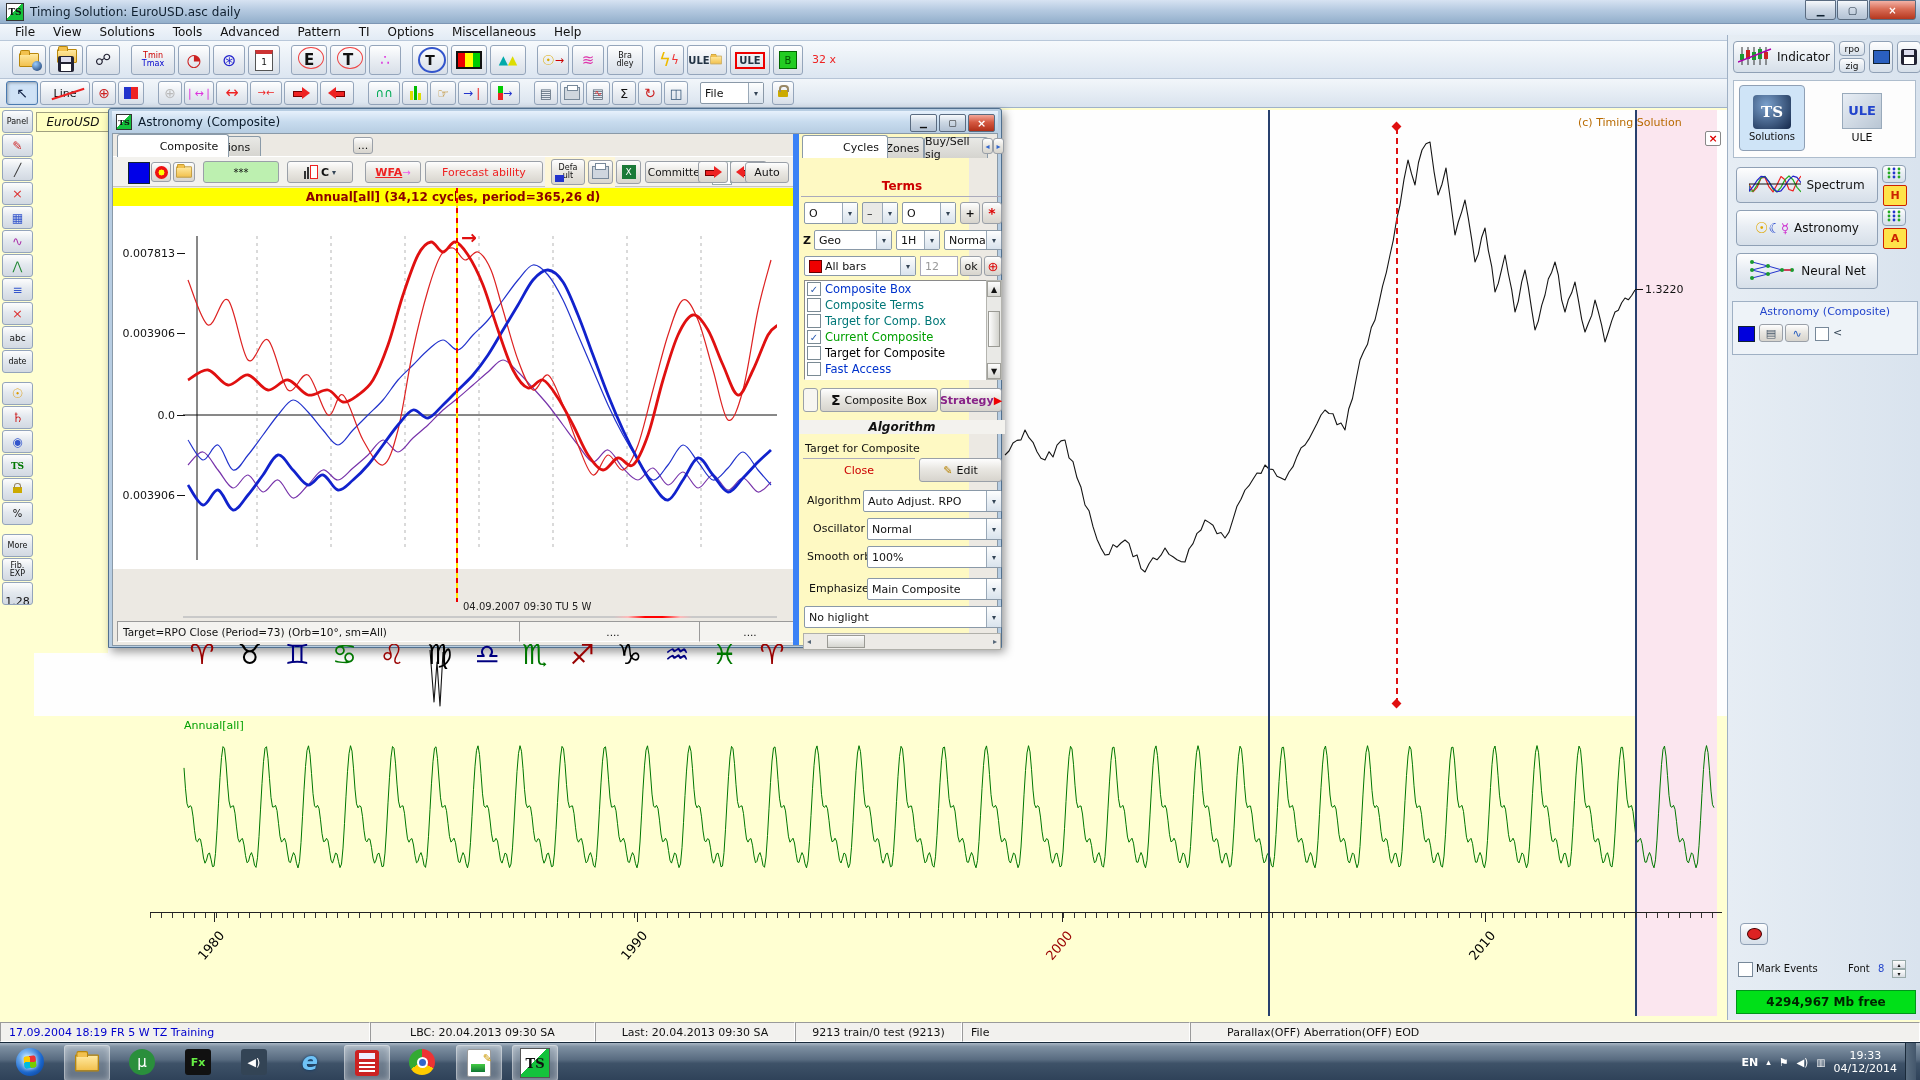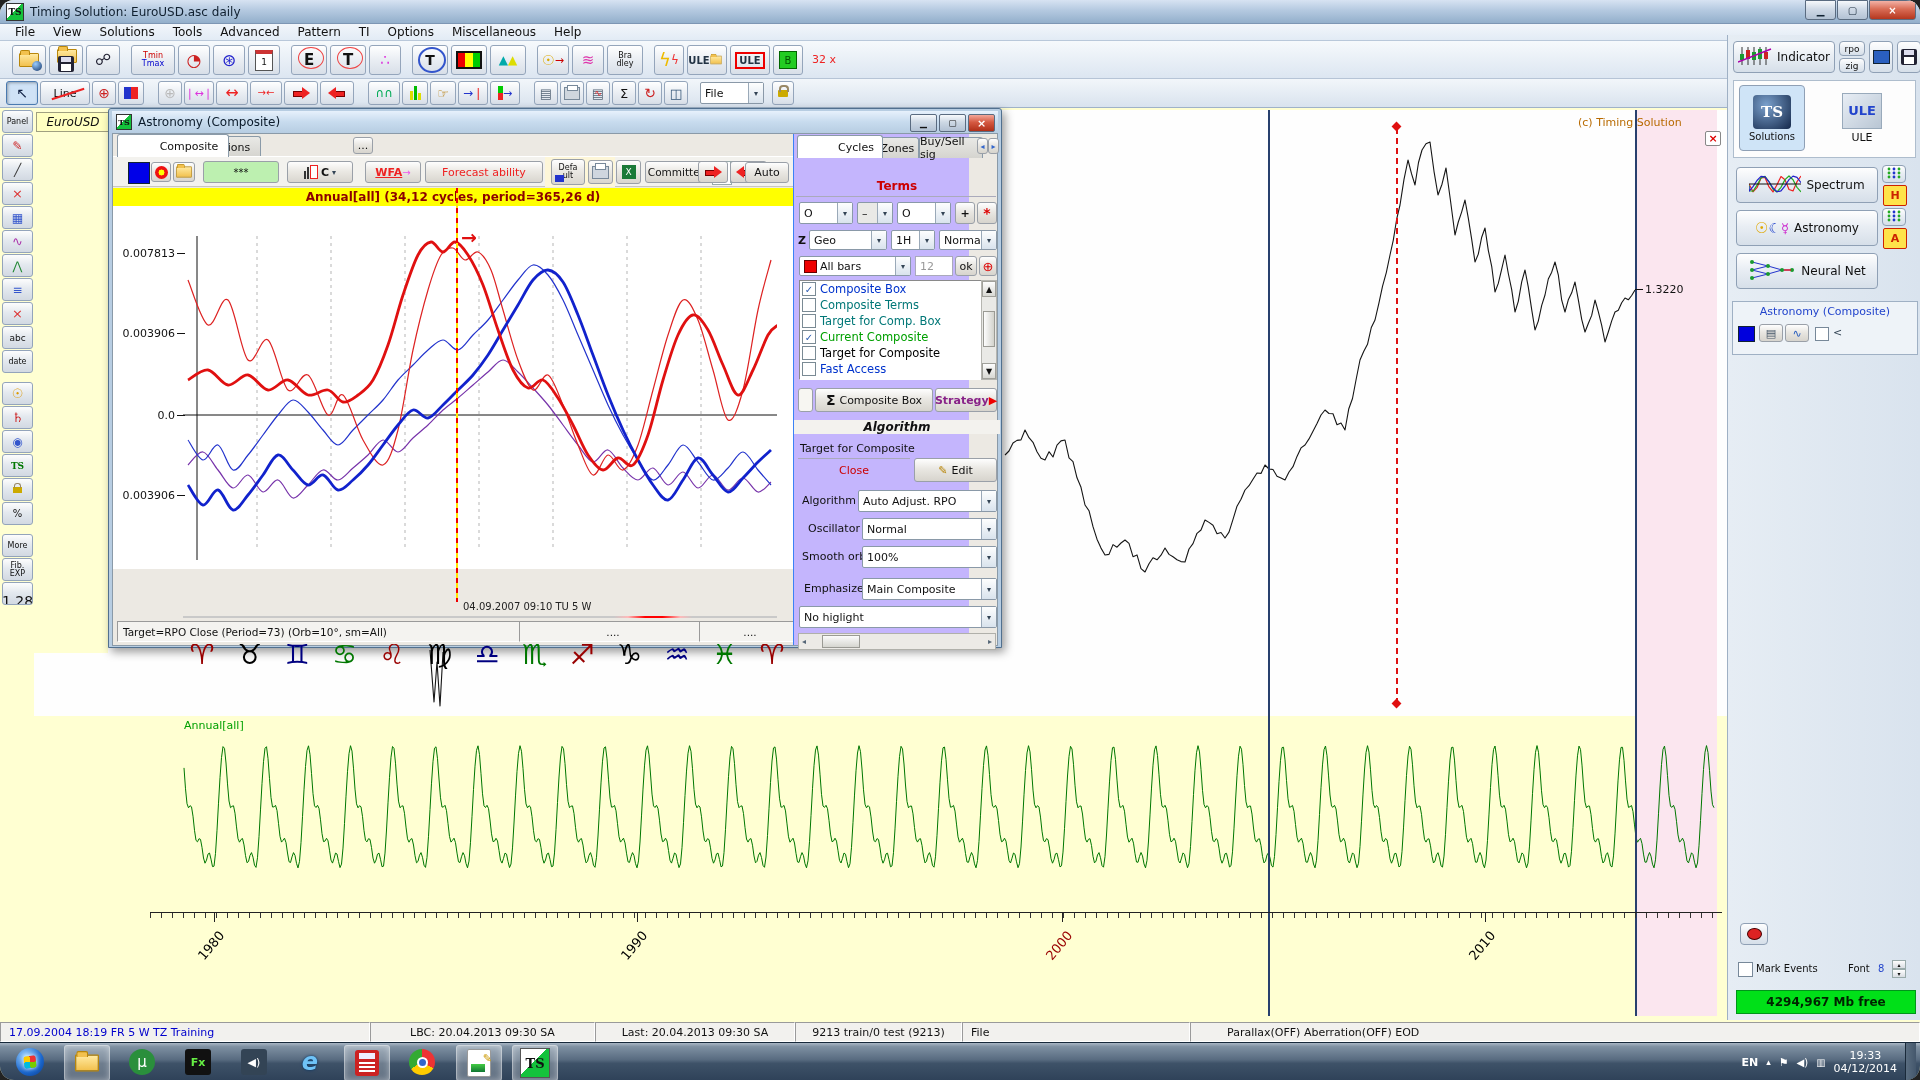--- a/index.html
+++ b/index.html
@@ -1,18 +1,18 @@
 <!DOCTYPE html>
 <html><head>
 <meta charset="utf-8">
 <style>
   html,body{margin:0;padding:0;background:#222;}
   #screen{position:relative;width:1920px;height:1080px;overflow:hidden;
     font-family:"DejaVu Sans","Liberation Sans",sans-serif;font-size:11px;color:#111;
-    background:#ffffd2;border-radius:14px;}
+    background:#ffffd2;}
   .abs{position:absolute;box-sizing:border-box;}
   
   #titlebar{left:0;top:0;width:1920px;height:24px;
     background:linear-gradient(#d7e3f2,#b4c9e0 45%,#93afcb);border-bottom:1px solid #7d96b4;
     display:flex;align-items:center;padding-left:6px;}
   #titlebar .title{margin-left:6px;font-size:12px;color:#102030;}
   .capbtn{width:29px;height:18px;border:1px solid #5a6b80;border-radius:0 0 3px 3px;
     background:linear-gradient(#f6f8fb,#cfd9e6 45%,#b3c2d4);display:flex;align-items:center;justify-content:center;
     font-size:10px;color:#123;}
   .capbtn.close{width:45px;background:linear-gradient(#f3b2a6,#d96c55 45%,#b5371f);color:#fff;font-weight:bold;}
@@ -84,21 +84,21 @@
     background:repeating-linear-gradient(90deg,#000 0 1px,transparent 1px 12px);}
   .zod{position:absolute;top:432px;font-size:28px;font-weight:bold;width:30px;text-align:center;}
   #cursorline{left:343px;top:54px;width:2px;height:414px;position:absolute;z-index:5;
     background:repeating-linear-gradient(180deg,#ee0000 0 5px,#ffe800 5px 10px);}
   #curarrow{left:348px;top:92px;position:absolute;color:#e01010;font-size:19px;font-weight:bold;z-index:6;}
   #cdate{left:350px;top:395px;position:absolute;font-size:10px;color:#222;z-index:6;}
   #awstatus{left:0;top:484px;width:680px;height:26px;background:#ece9e3;}
   .stpanel{position:absolute;top:3px;height:19px;background:#f4f3f0;border:1px solid;border-color:#9a9a9a #fff #fff #9a9a9a;
     font-size:10.5px;display:flex;align-items:center;padding:0 5px;}
   
-  #awpanel{left:680px;top:0;width:176px;height:511px;background:#c4b5fd;border-left:1px solid #3b82f6;}
+  #awpanel{left:680px;top:0;width:176px;height:511px;background:#fef9c3;border-left:6px solid #3b82f6;}
   .dd{position:absolute;background:#fff;border:1px solid #8a99a8;border-radius:2px;font-size:11px;
     display:flex;align-items:center;padding-left:4px;box-sizing:border-box;}
   .dd::after{content:"▾";position:absolute;right:0;top:0;bottom:0;width:14px;
     background:linear-gradient(#fdfefe,#d9e3ed);border-left:1px solid #9aa9b8;
     display:flex;align-items:center;justify-content:center;font-size:8px;color:#345;}
   .plabel{position:absolute;font-size:11px;}
   .pbtn{position:absolute;display:flex;align-items:center;justify-content:center;
     background:linear-gradient(#fefefe,#e9e7e2 45%,#d7d4cd);border:1px solid #9aa0a8;border-radius:3px;font-size:11px;box-sizing:border-box;}
   #chklist{position:absolute;left:5px;top:146px;width:182px;height:98px;background:#fff;border:1px solid;
     border-color:#8a8a8a #fff #fff #8a8a8a;overflow:hidden;}
@@ -392,21 +392,21 @@
       <div class="ltbtn" style="top: 392px;">
         <span style="font-size:10px;">%</span>
       </div>
       <div class="ltbtn" style="top: 424px;">
         <span style="font-size:8px;">More</span>
       </div>
       <div class="ltbtn" style="top: 448px;">
         <div class="tinytxt">Fib.<br>EXP</div>
       </div>
       <div class="ltbtn" style="top: 472px;">
-        <span style="font-size:14px;margin-top:15px;">1.28</span>
+        <span style="font-size:11px;margin-top:15px;">1.28</span>
       </div>
     </div>
 
   <div id="chartwhite" class="abs"></div>
   <div class="abs pinkband" style="left:1637px;top:110px;width:80px;height:906px;"></div>
   <div id="leftyellow" class="abs"></div>
   <div id="eurotab" class="abs">EuroUSD</div>
   <div id="wsSvgHolder" class="abs" style="left:34px;top:108px;width:1693px;height:912px;"><svg width="1693" height="912" viewBox="0 0 1693 912">
         <path d="M971.0,347.0L975.0,343.0L979.0,335.0L983.0,332.4L987.0,331.9L991.0,322.0L995.0,329.7L999.0,334.3L1003.0,343.7L1007.0,350.2L1011.0,352.0L1015.0,343.7L1019.0,349.0L1023.0,337.1L1027.0,332.9L1031.0,332.0L1035.0,349.9L1039.0,353.6L1043.0,369.8L1047.0,379.3L1051.0,397.0L1055.0,402.7L1059.0,418.7L1063.0,431.2L1067.0,440.1L1071.0,447.0L1075.0,446.4L1079.0,436.6L1083.0,439.2L1087.0,435.0L1091.0,432.0L1095.0,435.4L1099.0,448.7L1103.0,446.9L1107.0,460.6L1111.0,464.0L1115.0,455.7L1119.0,449.7L1123.0,451.8L1127.0,447.2L1131.0,440.0L1135.0,446.4L1139.0,448.8L1143.0,451.8L1147.0,453.6L1151.0,454.0L1155.0,441.0L1159.0,435.6L1163.0,425.3L1167.0,422.0L1171.0,412.0L1175.0,414.4L1179.0,417.2L1183.0,425.7L1187.0,424.5L1191.0,430.0L1195.0,424.1L1199.0,411.4L1203.0,398.2L1207.0,391.2L1211.0,382.0L1215.0,377.7L1219.0,371.2L1223.0,365.0L1227.0,365.4L1231.0,357.0L1235.0,361.0L1239.0,361.5L1243.0,368.2L1247.0,369.9L1251.0,372.0L1255.0,364.0L1259.0,358.7L1263.0,348.4L1267.0,339.9L1271.0,337.0L1275.0,330.9L1279.0,323.3L1283.0,315.5L1287.0,307.0L1291.0,302.0L1295.0,305.5L1299.0,305.8L1303.0,316.7L1307.0,315.0L1311.0,322.0L1314.8,300.7L1318.5,290.5L1322.3,270.5L1326.0,252.0L1329.8,243.2L1333.5,236.3L1337.3,219.5L1341.0,212.0L1344.8,195.6L1348.5,178.4L1352.3,164.6L1356.0,147.0L1359.3,132.1L1362.7,111.0L1366.0,97.0L1370.0,71.4L1374.0,52.0L1377.5,65.7L1381.0,77.0L1384.5,54.5L1388.0,42.0L1392.0,35.8L1396.0,34.0L1400.0,63.3L1404.0,87.0L1408.0,76.2L1412.0,60.0L1416.5,92.8L1421.0,127.0L1424.3,114.0L1427.7,103.8L1431.0,92.0L1434.3,110.2L1437.7,131.3L1441.0,154.0L1444.3,146.1L1447.7,129.2L1451.0,120.0L1454.3,142.3L1457.7,158.3L1461.0,184.0L1464.3,175.4L1467.7,161.2L1471.0,147.0L1474.3,165.5L1477.7,181.7L1481.0,204.0L1484.3,193.3L1487.7,173.9L1491.0,162.0L1494.3,179.2L1497.7,201.6L1501.0,222.0L1504.3,213.1L1507.7,197.3L1511.0,187.0L1514.3,171.0L1517.7,164.2L1521.0,154.0L1524.3,166.8L1527.7,192.2L1531.0,204.0L1534.3,191.8L1537.7,184.8L1541.0,174.0L1544.3,191.6L1547.7,211.3L1551.0,224.0L1554.3,215.5L1557.7,207.4L1561.0,192.0L1564.3,203.6L1567.7,217.3L1571.0,234.0L1574.3,224.0L1577.7,212.9L1581.0,204.0L1584.3,202.2L1587.7,194.7L1591.0,190.0L1594.3,191.8L1597.7,187.5L1601.0,182.0" fill="none" stroke="#151515" stroke-width="1.1" stroke-linejoin="round"></path>
         <path d="M396,542L400,594L403,554L406,598L409,544" fill="none" stroke="#151515" stroke-width="1.1" stroke-linejoin="round"></path>
@@ -529,21 +529,21 @@
               <div class="zod" style="left: 264px; color: rgb(153, 0, 0);">♌</div>
               <div class="zod" style="left: 311.5px; color: rgb(0, 0, 0);">♍</div>
               <div class="zod" style="left: 359px; color: rgb(0, 0, 128);">♎</div>
               <div class="zod" style="left: 406.5px; color: rgb(0, 119, 0);">♏</div>
               <div class="zod" style="left: 454px; color: rgb(153, 0, 0);">♐</div>
               <div class="zod" style="left: 501.5px; color: rgb(0, 0, 0);">♑</div>
               <div class="zod" style="left: 549px; color: rgb(0, 0, 128);">♒</div>
               <div class="zod" style="left: 596.5px; color: rgb(0, 119, 0);">♓</div>
               <div class="zod" style="left: 644px; color: rgb(153, 0, 0);">♈</div>
             </div>
-          <div id="cdate">04.09.2007  09:10 TU  5 W</div>
+          <div id="cdate">04.09.2007  09:30 TU  5 W</div>
         <div class="ylab" style="left: 4px; top: 41px;">0.007813</div>
             <div style="position: absolute; left: 64px; top: 47px; width: 8px; height: 1px; background: rgb(17, 17, 17);"></div>
             <div class="ylab" style="left: 4px; top: 121px;">0.003906</div>
             <div style="position: absolute; left: 64px; top: 127px; width: 8px; height: 1px; background: rgb(17, 17, 17);"></div>
             <div class="ylab" style="left: 4px; top: 203px;">0.0</div>
             <div style="position: absolute; left: 64px; top: 209px; width: 8px; height: 1px; background: rgb(17, 17, 17);"></div>
             <div class="ylab" style="left: 4px; top: 283px;">0.003906</div>
             <div style="position: absolute; left: 64px; top: 289px; width: 8px; height: 1px; background: rgb(17, 17, 17);"></div>
           </div>
         <div id="cursorline"></div>

